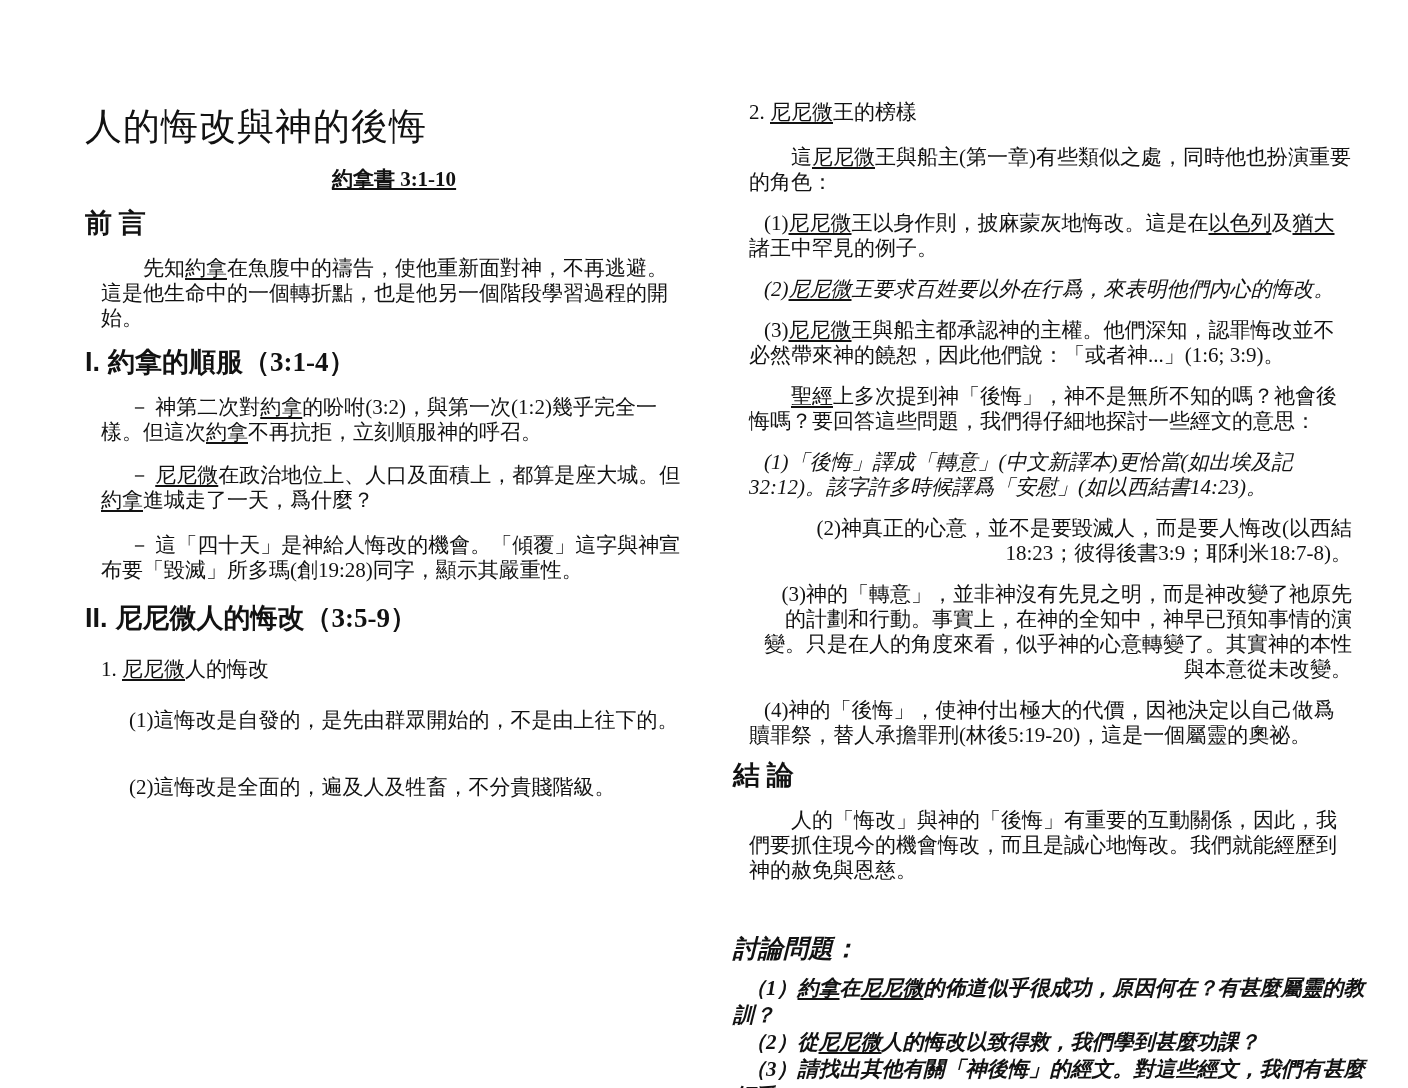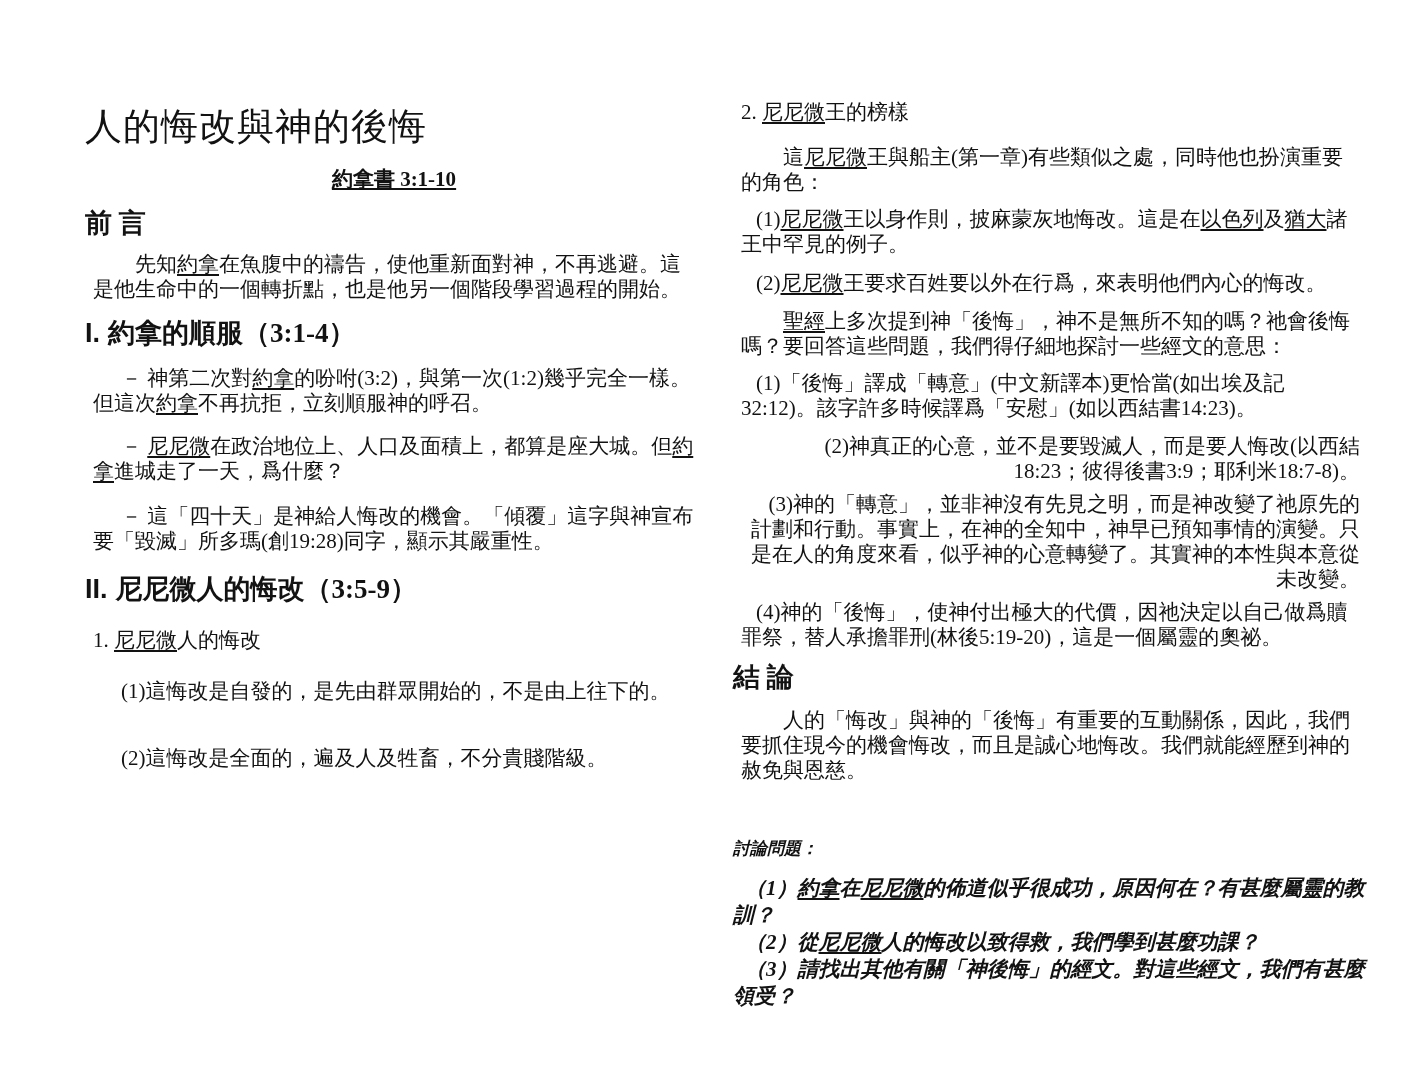--- a/index.html
+++ b/index.html
@@ -14,31 +14,31 @@
   .col-left{width:618px;flex:none;}
   .col-right{width:635px;flex:none;}
 
   .t-title{font-size:37px;line-height:46px;text-align:left;margin:8px 0 16px 0;font-weight:normal;letter-spacing:1px;}
   .t-sub{font-size:21px;line-height:26px;font-weight:bold;text-align:center;margin:0 0 14px 0;text-decoration:underline;}
   .t-author{font-size:21px;line-height:26px;text-align:center;margin:0 0 22px 0;}
 
   .h-big{font-size:27px;line-height:34px;font-weight:bold;margin:0;}
   .rnum{font-family:"Liberation Sans","DejaVu Sans",sans-serif;font-weight:bold;margin-right:8px;}
 
-  .body{font-size:21px;line-height:25px;margin:8px;}
+  .body{font-size:21px;line-height:25px;margin:16px;}
   .indent2{text-indent:42px;}
   .hang28{text-indent:28px;}
   .hang15{text-indent:15px;}
   .u{text-decoration:underline;text-underline-offset:3px;}
 
-  .disc-h{font-size:17px;line-height:32px;font-weight:bold;font-style:italic;margin:0 0 10px 0;}
+  .disc-h{font-size:25px;line-height:32px;font-weight:bold;font-style:italic;margin:0 0 10px 0;}
   .q{font-size:21px;line-height:27px;font-weight:600;font-style:italic;margin:0;text-indent:12px;}
 
   .mb8{margin-bottom:8px;text-align:right;}   .mb10{margin-bottom:10px;} .mb12{margin-bottom:12px;font-family:Liberation Serif, serif;}
-  .mb13{margin-bottom:13px;} .mb14{margin-bottom:14px;} .mb16{margin-bottom:16px;}
+  .mb13{margin-bottom:13px;font-style:italic;} .mb14{margin-bottom:14px;} .mb16{margin-bottom:16px;}
   .mb18{margin-bottom:18px;} .mb20{margin-bottom:20px;} .mb22{margin-bottom:22px;}
   .mb26{margin-bottom:26px;} .mb42{margin-bottom:42px;} .mb44{margin-bottom:44px;}
   .mb50{margin-bottom:50px;} .mt4{margin-top:4px;}
 </style>
 </head>
 <body>
 
 <div class="page">
 
   <div class="col-left">
@@ -58,20 +58,21 @@
     <p class="body mb26"><span>1. </span><span class="u">尼尼微</span><span>人的悔改</span></p>
     <p class="body hang28 mb42">(1)這悔改是自發的，是先由群眾開始的，不是由上往下的。</p>
     <p class="body hang28 mb44">(2)這悔改是全面的，遍及人及牲畜，不分貴賤階級。</p>
   </div>
 
   <div class="col-right">
     <p class="body mt4 mb20"><span>2. </span><span class="u">尼尼微</span><span>王的榜樣</span></p>
     <p class="body indent2 mb12"><span>這</span><span class="u">尼尼微</span><span>王與船主(第一章)有些類似之處，同時他也扮演重要的角色：</span></p>
     <p class="body hang15 mb14"><span>(1)</span><span class="u">尼尼微</span><span>王以身作則，披麻蒙灰地悔改。這是在</span><span class="u">以色列</span><span>及</span><span class="u">猶大</span><span>諸王中罕見的例子。</span></p>
     <p class="body hang15 mb13"><span>(2)</span><span class="u">尼尼微</span><span>王要求百姓要以外在行爲，來表明他們內心的悔改。</span></p>
+    <p class="body hang15 mb10"><span>(3)</span><span class="u">尼尼微</span><span>王與船主都承認神的主權。他們深知，認罪悔改並不必然帶來神的饒恕，因此他們說：「或者神...」(1:6; 3:9)。</span></p>
 
     <p class="body indent2 mb12"><span class="u">聖經</span><span>上多次提到神「後悔」，神不是無所不知的嗎？祂會後悔嗎？要回答這些問題，我們得仔細地探討一些經文的意思：</span></p>
     <p class="body hang15 mb13">(1)「後悔」譯成「轉意」(中文新譯本)更恰當(如出埃及記32:12)。該字許多時候譯爲「安慰」(如以西結書14:23)。</p>
     <p class="body hang15 mb8">(2)神真正的心意，並不是要毀滅人，而是要人悔改(以西結18:23；彼得後書3:9；耶利米18:7-8)。</p>
     <p class="body hang15 mb8">(3)神的「轉意」，並非神沒有先見之明，而是神改變了祂原先的計劃和行動。事實上，在神的全知中，神早已預知事情的演變。只是在人的角度來看，似乎神的心意轉變了。其實神的本性與本意從未改變。</p>
     <p class="body hang15 mb10">(4)神的「後悔」，使神付出極大的代價，因祂決定以自己做爲贖罪祭，替人承擔罪刑(林後5:19-20)，這是一個屬靈的奧祕。</p>
 
     <h2 class="h-big mb14">結 論</h2>
     <p class="body indent2 mb50">人的「悔改」與神的「後悔」有重要的互動關係，因此，我們要抓住現今的機會悔改，而且是誠心地悔改。我們就能經歷到神的赦免與恩慈。</p>
 

